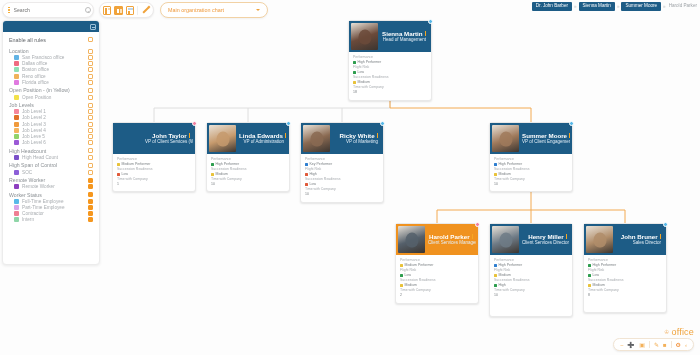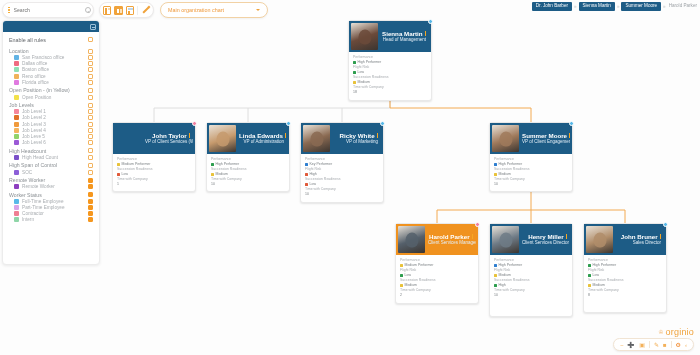--- a/index.html
+++ b/index.html
@@ -558,21 +558,21 @@
             <div class="attr-label">Time with Company</div>
             <div class="attr-plain">8</div>
           </div>
           <span class="badge" style="background: rgb(87, 184, 232);"></span>
         </div>
       </div>
   </div>
 
   <div id="logo">
     <span class="crown">♔</span>
-    <span class="txt">orginio</span>
+    <span class="txt">office</span>
   </div>
 
   <div id="zoom-bar">
     <span class="zi">−</span>
     <span class="zi strong">➕</span>
     <span class="zi">▣</span>
     <span class="zsep"></span>
     <span class="zi">✎</span>
     <span class="zi">■</span>
     <span class="zsep"></span>

